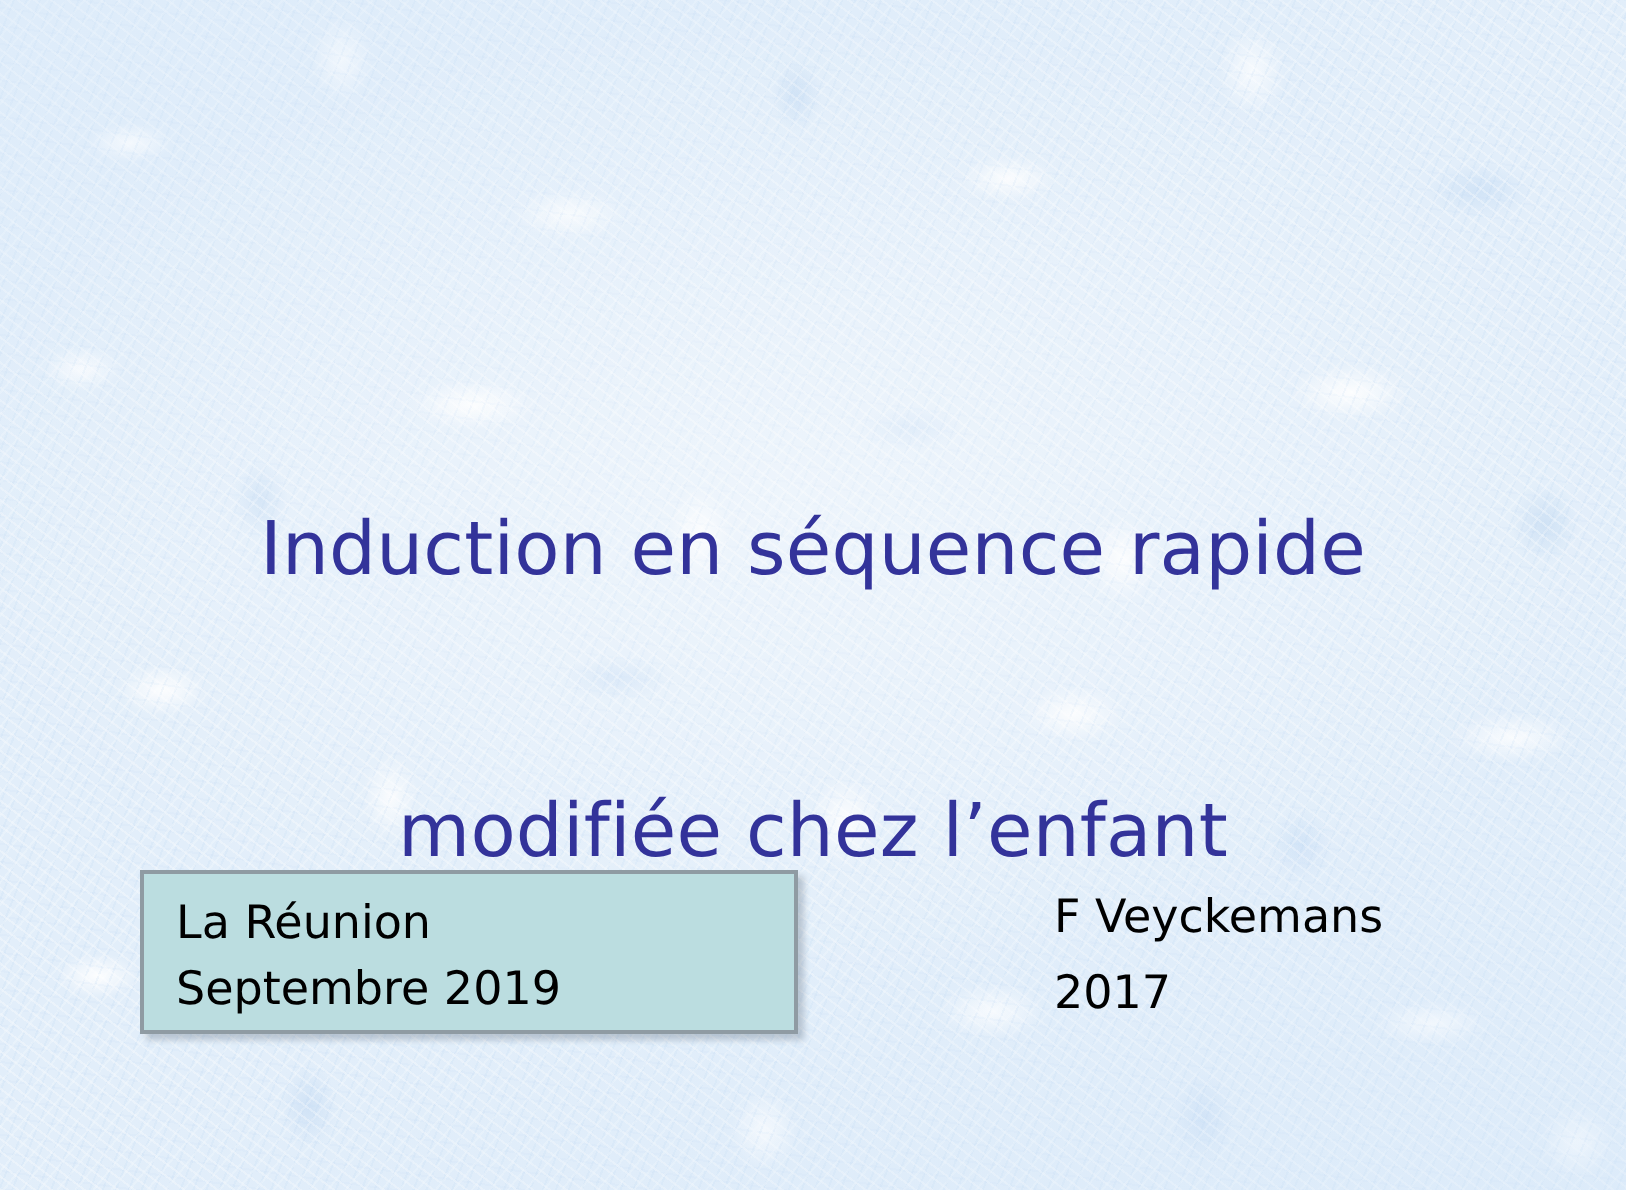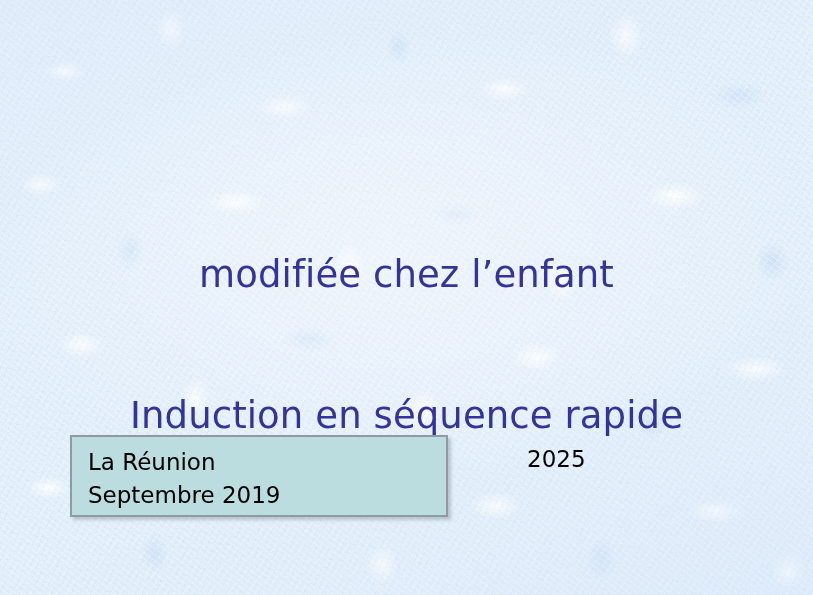--- a/index.html
+++ b/index.html
@@ -104,21 +104,21 @@
     letter-spacing: .1px;
     white-space: pre;
   }
   .title-line { display: block; }
 
   
   .location-box {
     position: absolute;
     left: 70px;
     top: 435px;
-    width: 378px;
+    width: 329px;
     height: 82px;
     box-sizing: border-box;
     background: #bbdde0;
     border: 2px solid #8f9ba3;
     box-shadow: 3px 3px 3px rgba(120,135,150,.40);
     padding: 9px 0 0 16px;
   }
   .location-line {
     display: block;
     color: #000000;
@@ -146,26 +146,27 @@
 </head>
 <body>
 
 <div class="slide">
 
   <div class="bg-texture"></div>
   <div class="bg-fiber"></div>
   <div class="bg-tone"></div>
 
   <h1 class="title">
+    <span class="title-line">Induction en séquence rapide</span>
     <span class="title-line">modifiée chez l’enfant</span>
-    <span class="title-line">Induction en séquence rapide</span>
   </h1>
 
   <div class="location-box">
     <span class="location-line">La Réunion</span>
     <span class="location-line">Septembre 2019</span>
   </div>
 
   <div class="author-block">
-    <span class="author-line">2025</span>
+    <span class="author-line">F Veyckemans</span>
+    <span class="author-line">2017</span>
   </div>
 
 </div>
 
 </body></html>

